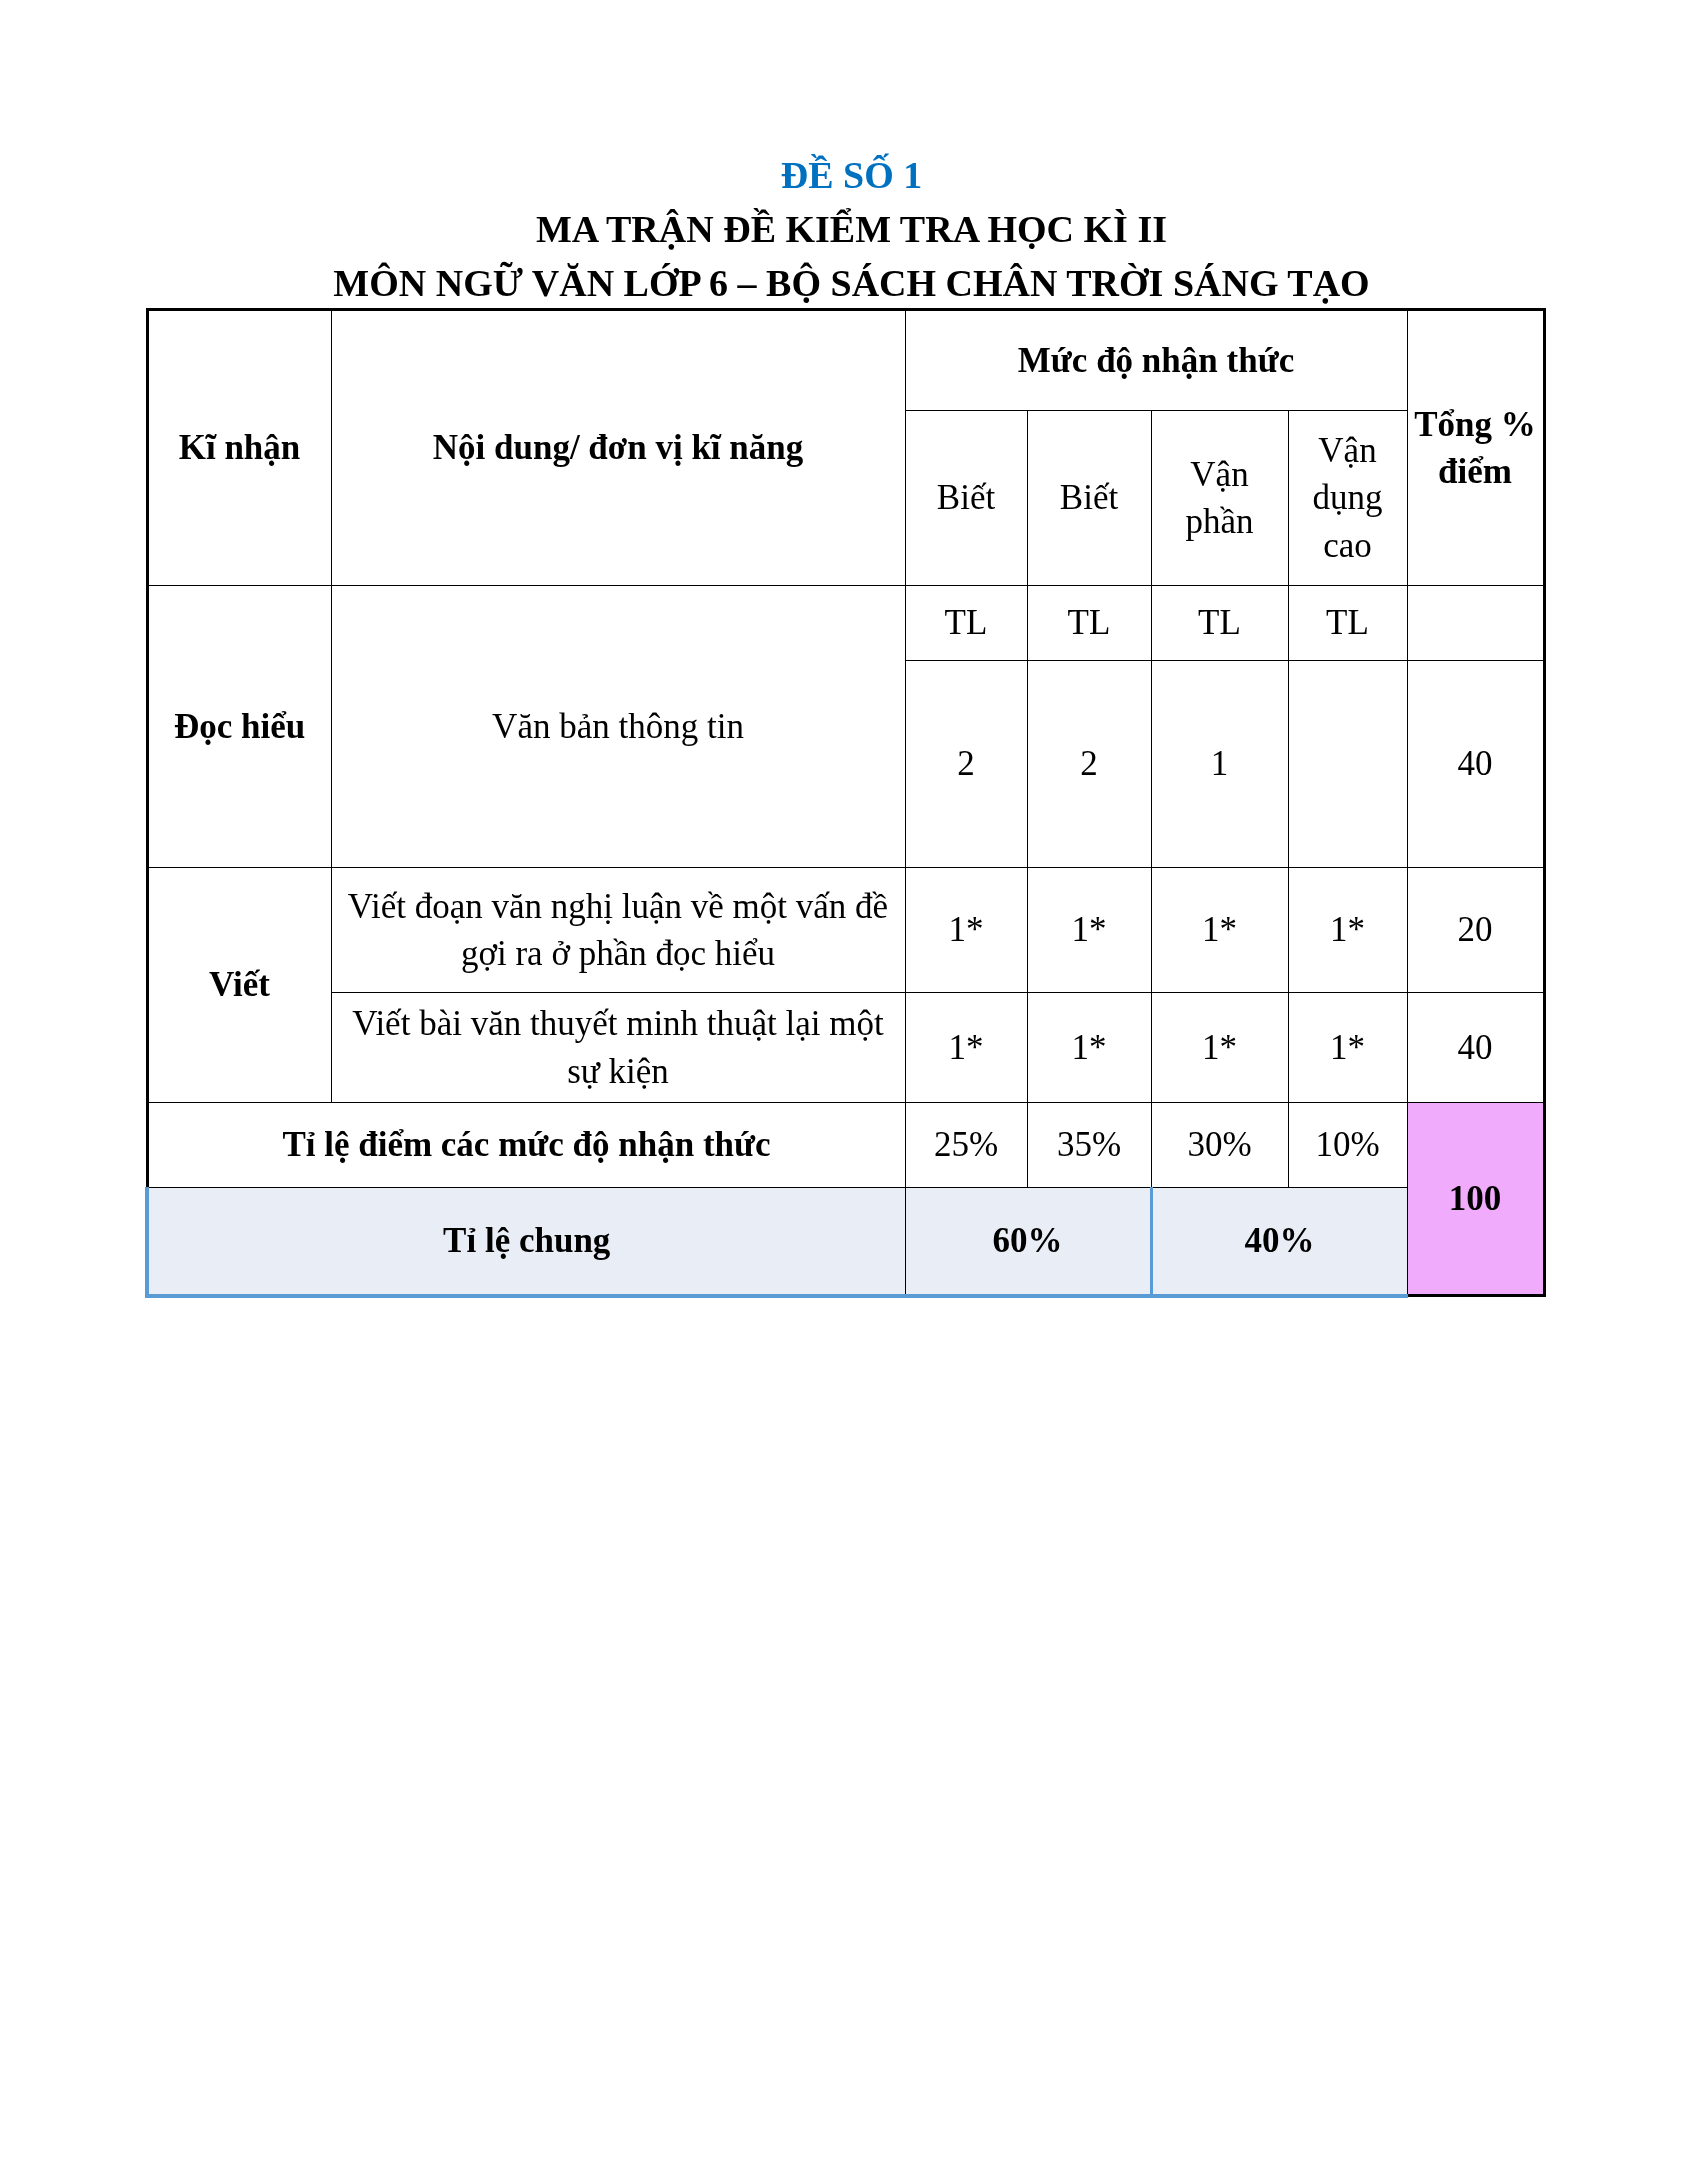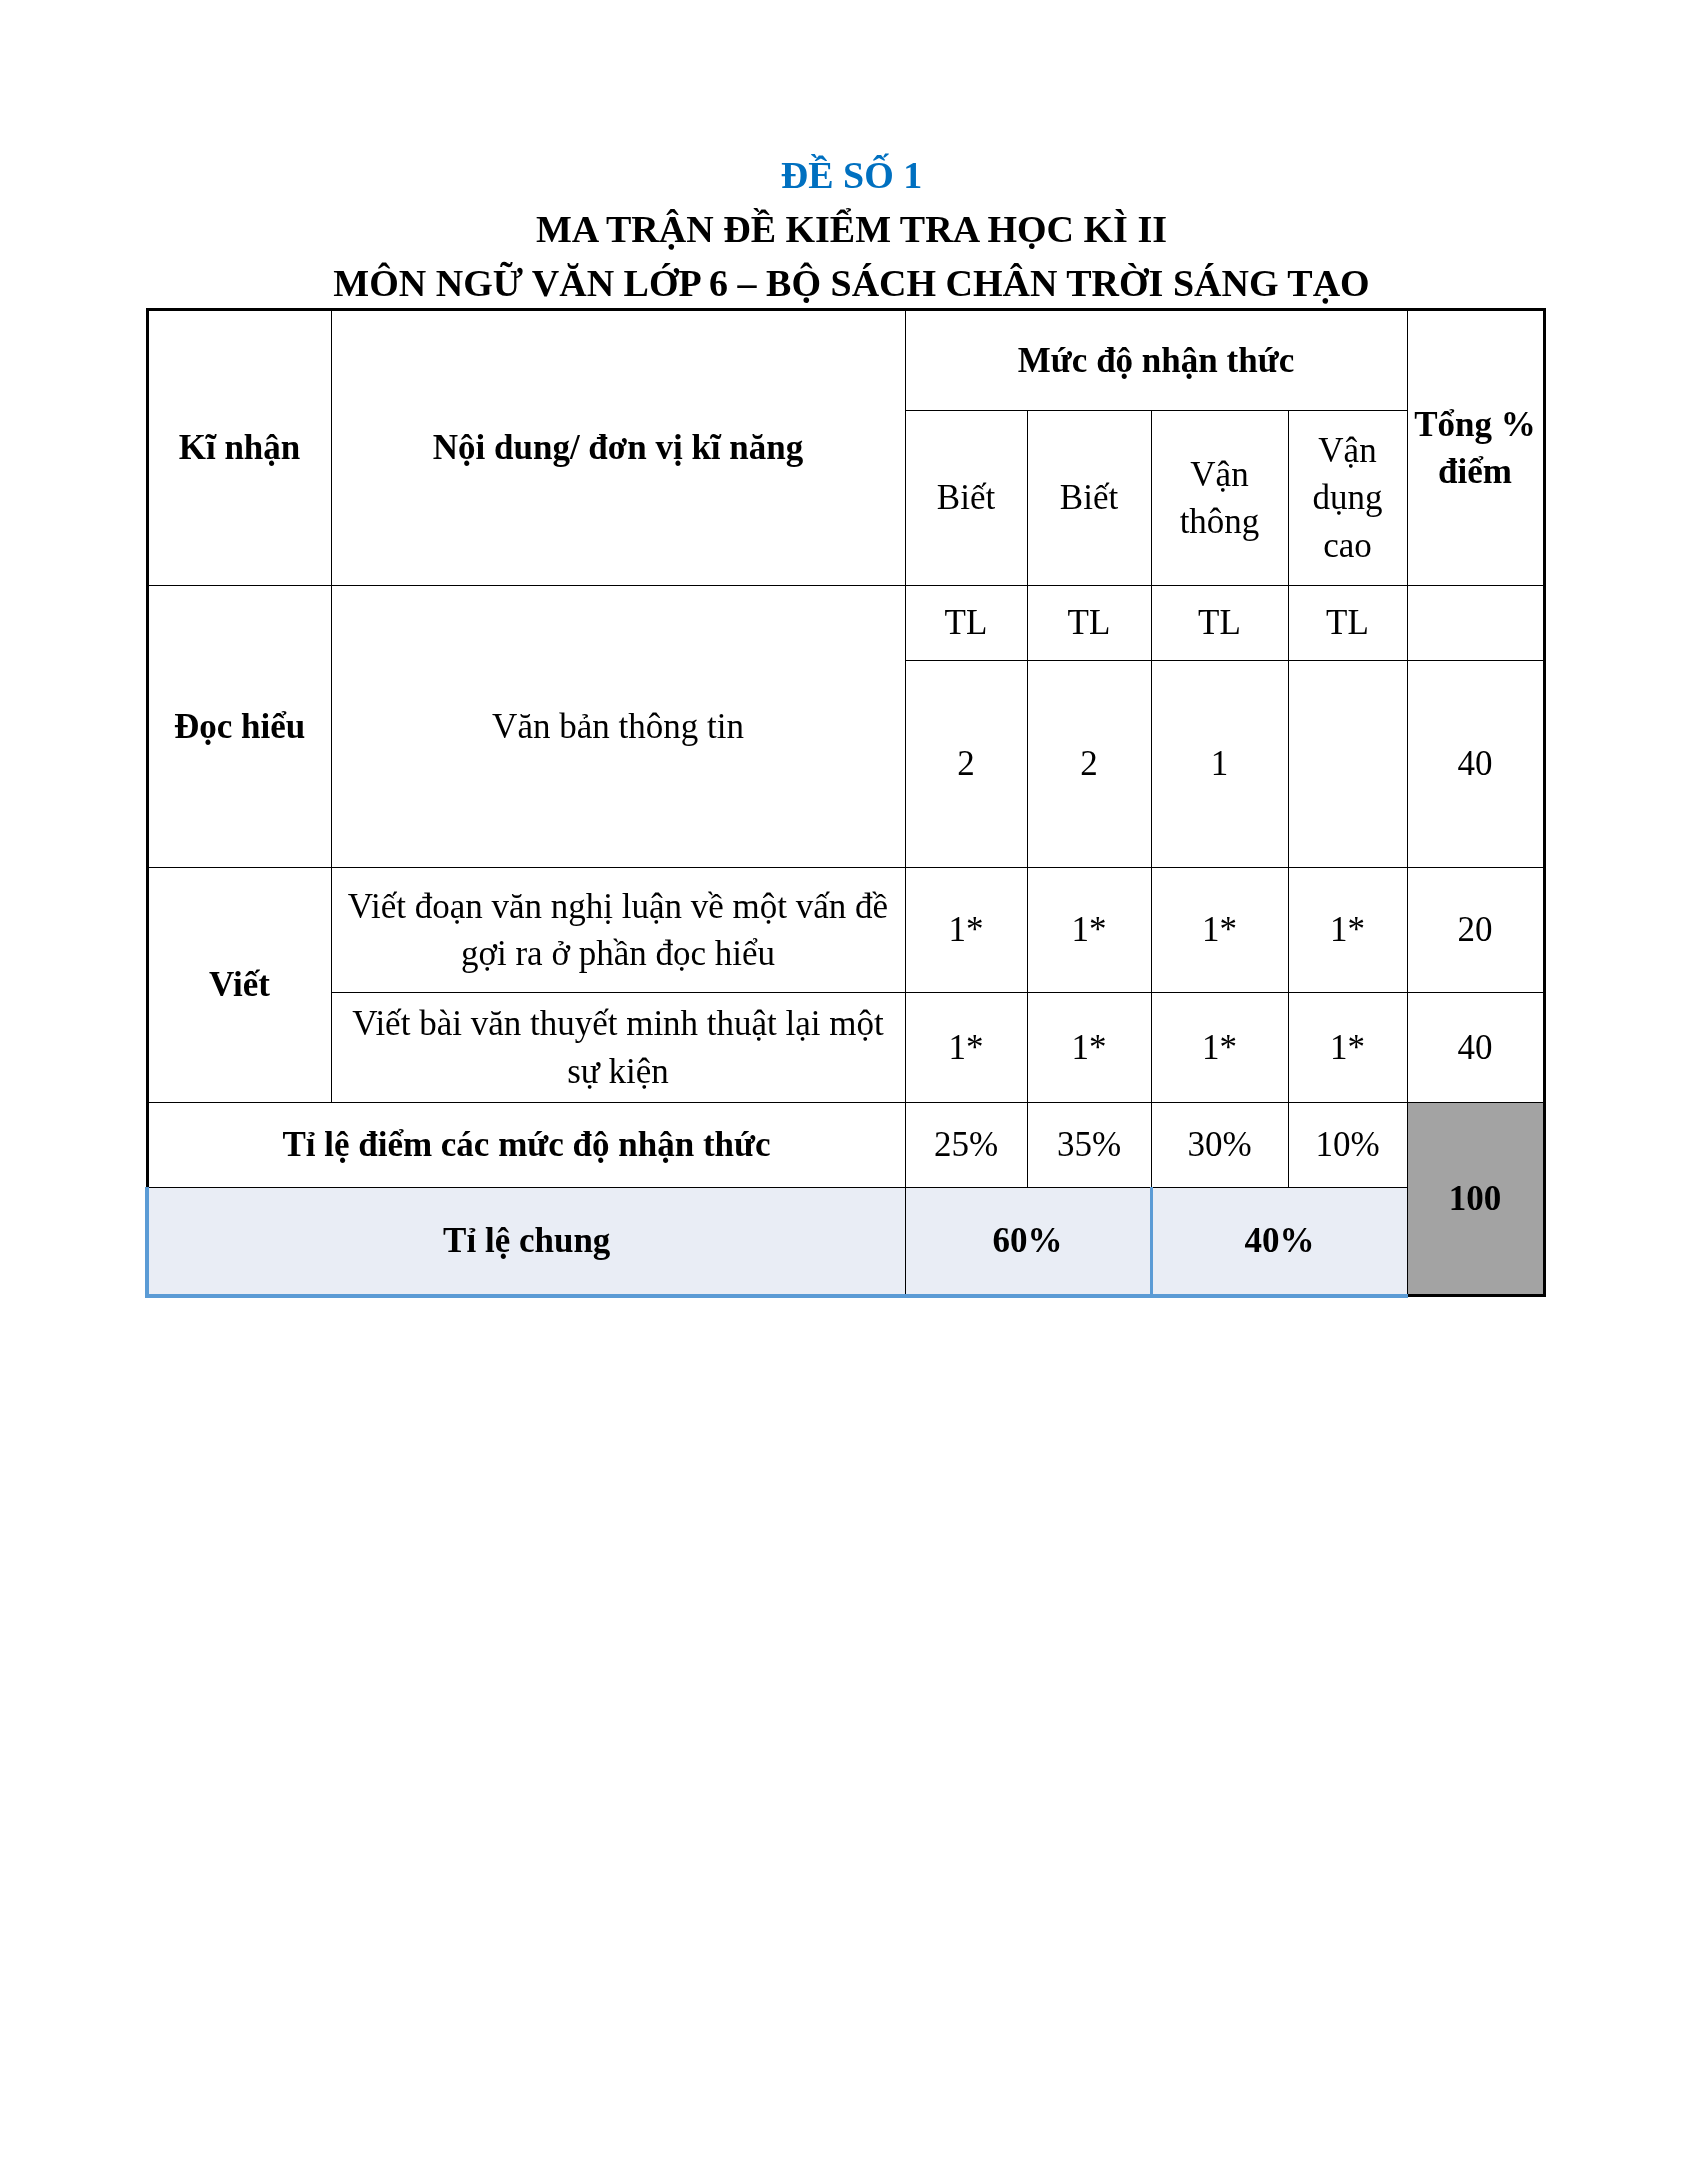--- a/index.html
+++ b/index.html
@@ -59,21 +59,21 @@
     border-left: 4px solid var(--accent-border, #5B9BD5);
   }
   tr.accent-row td.accent-div-right {
     border-right: 3.2px solid var(--accent-border, #5B9BD5);
     margin-top: 24px;
   }
   tr.accent-row td.accent-div-left {
     border-left: 3.2px solid var(--accent-border, #5B9BD5);
   }
   td.grand-total {
-    background: #a3a3a3;
+    background: #f0abfc;
     font-weight: bold;
     border-bottom: 4px solid var(--accent-border, #5B9BD5);
   }
 </style>
 </head>
 <body>
 
 <div class="title-block">
   <div class="doc-title">ĐỀ SỐ 1</div>
   <div>MA TRẬN ĐỀ KIỂM TRA HỌC KÌ II</div>
@@ -93,21 +93,21 @@
   <tbody>
     <tr style="height:101px">
       <td rowspan="2" class="b bb4">Kĩ nhận</td>
       <td rowspan="2" class="b bb4">Nội dung/ đơn vị kĩ năng</td>
       <td colspan="4" class="b">Mức độ nhận thức</td>
       <td rowspan="2" class="b bb4">Tổng % điểm</td>
     </tr>
     <tr style="height:175px">
       <td class="bb4 level-cell">Biết</td>
       <td class="bb4 level-cell">Biết</td>
-      <td class="bb4 level-cell">Vận thông</td>
+      <td class="bb4 level-cell">Vận phần</td>
       <td class="bb4 level-cell">Vận dụng cao</td>
     </tr>
     <tr style="height:75px">
       <td rowspan="2" class="b bb4">Đọc hiểu</td>
       <td rowspan="2" class="bb4">Văn bản thông tin</td>
       <td>TL</td>
       <td>TL</td>
       <td>TL</td>
       <td>TL</td>
       <td></td>

